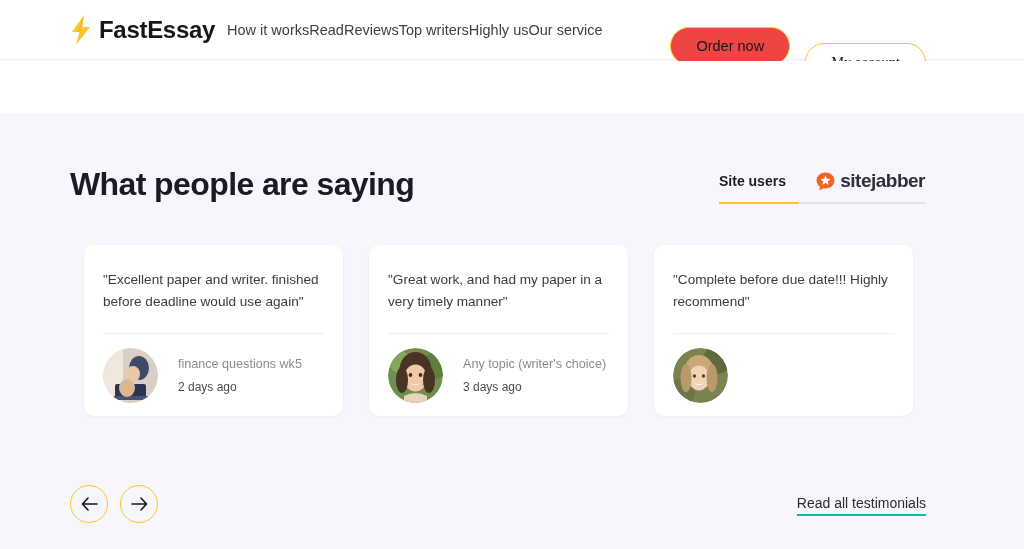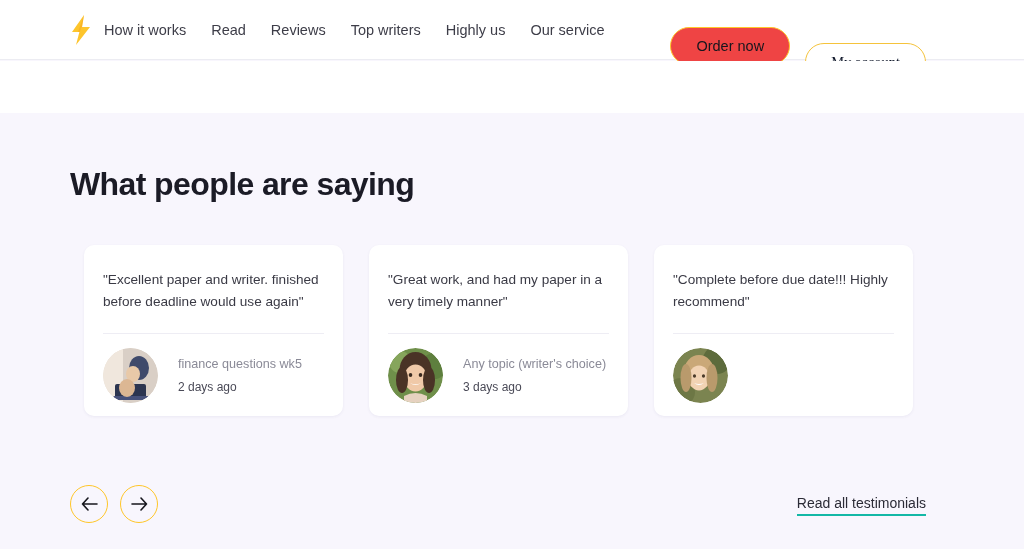--- a/index.html
+++ b/index.html
@@ -21,21 +21,21 @@
   .brand {
     display: flex; align-items: center;
     margin-left: 70px; gap: 7px;
   }
   .bolt-icon { width: 22px; height: 30px; display: block; }
   .brand-name {
     font-size: 24px; font-weight: bold; color: #16161d;
     letter-spacing: -0.3px;
   }
   .nav {
-    display: flex; align-items: center; gap: 25px;
+    display: flex; align-items: center; 
     margin-left: 12px;
   }
   .nav-link {
     font-size: 14.5px; color: #3d3d48;
     text-decoration: none; white-space: nowrap;
   }
   .header-actions {
     position: absolute; right: 98px; top: 11px;
     display: flex; align-items: center; gap: 15px;
   }
@@ -158,20 +158,21 @@
 <body>
 
 <div class="header">
   <div class="brand">
     <span>
       <svg class="bolt-icon" viewBox="0 0 22 30">
         <polygon points="14,0 2,17 9.5,17 6,30 20,12 12,12" fill="#fdc52c"></polygon>
         <polygon points="14,0 8,17 9.5,17 6,30 11,13 12,12" fill="#f5a623" opacity="0.55"></polygon>
       </svg>
     </span>
+    <span class="brand-name">FastEssay</span>
   </div>
 
   <nav class="nav">
     <a class="nav-link" href="#">How it works</a>
     <a class="nav-link" href="#">Read</a>
     <a class="nav-link" href="#">Reviews</a>
     <a class="nav-link" href="#">Top writers</a>
     <a class="nav-link" href="#">Highly us</a>
     <a class="nav-link" href="#">Our service</a>
   </nav>
@@ -181,20 +182,37 @@
     <button class="btn-account">My account</button>
   </div>
 </div>
 
 <div class="white-band"></div>
 
 <div class="section">
 
   <h2 class="section-title">What people are saying</h2>
 
+  <div class="tabs">
+    <div class="tabs-row">
+      <span class="tab-site-users">Site users</span>
+      <span class="tab-sitejabber">
+        <span>
+          <svg class="sj-icon" viewBox="0 0 20 20">
+            <path d="M10 0.6C4.8 0.6 0.6 4.3 0.6 8.9c0 2.6 1.4 4.9 3.5 6.4l-0.6 4.1 4.2-2.3c0.7 0.1 1.5 0.2 2.3 0.2 5.2 0 9.4-3.7 9.4-8.4S15.2 0.6 10 0.6z" fill="#f26522"></path>
+            <polygon points="10,3.8 11.5,7.1 15.1,7.5 12.4,9.9 13.2,13.4 10,11.6 6.8,13.4 7.6,9.9 4.9,7.5 8.5,7.1" fill="#ffffff"></polygon>
+          </svg>
+        </span>
+        <span class="sj-word">sitejabber</span>
+      </span>
+    </div>
+    <div class="tabs-rule">
+      <div class="tabs-rule-active"></div>
+    </div>
+  </div>
 
   <div class="cards">
 
     <div class="card">
       <p class="card-quote">"Excellent paper and writer. finished before deadline would use again"</p>
       <div class="card-divider"></div>
       <div class="card-foot">
         <span class="avatar">
           <svg viewBox="0 0 55 55">
             <defs>

